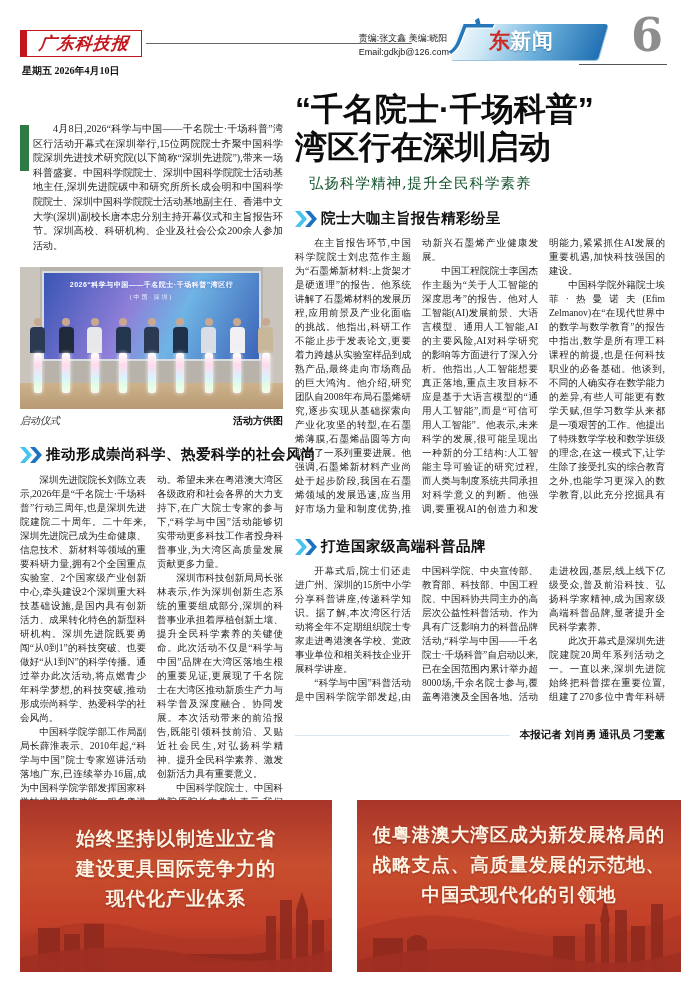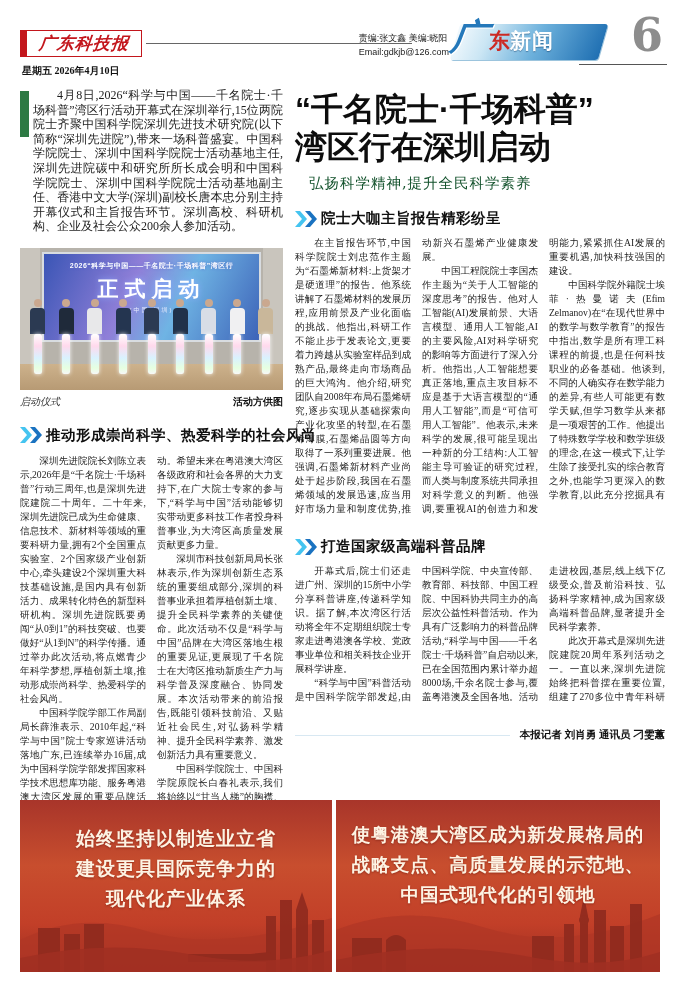--- a/index.html
+++ b/index.html
@@ -46,21 +46,21 @@
   .page-num-rule { position:absolute; right:0; top:42px; width:88px; height:1px; background:#555; }
 
   
   .main { position:absolute; top:88px; left:20px; right:16px; display:flex; gap:12px; }
   .col-left { width:263px; flex:none; }
   .col-right { flex:1; min-width:0; }
 
   
   .lead-wrap { position:relative; padding-left:13px; }
   .green-bar { position:absolute; left:0; top:3px; width:9px; height:46px; background:#2d7a44; }
-  .lead-text { font-size:12px; line-height:14.6px; text-align:justify; text-indent:2em; color:#1c1c1c; }
+  .lead-text { font-size:10px; line-height:14.6px; text-align:justify; text-indent:2em; color:#1c1c1c;margin-top:34px; }
 
   
   .photo { position:relative; margin-top:14px; width:100%; height:142px; background:#b7b3ab; overflow:hidden; }
   .photo-sidewall-l { position:absolute; left:0; top:0; width:20px; height:100%; background:#c9c5bd; }
   .photo-sidewall-r { position:absolute; right:0; top:0; width:20px; height:100%; background:#c9c5bd; }
   .photo-floor { position:absolute; left:0; bottom:0; width:100%; height:26px; background:linear-gradient(180deg,#cdb28c,#b79a74); }
   .screen {
     position:absolute; left:22px; right:22px; top:4px; height:90px;
     background:linear-gradient(115deg,#3a55b5 0%,#8f7fd8 40%,#6fb4e4 62%,#3d63b8 100%);
     border:2px solid #d8dce0; display:flex; flex-direction:column; align-items:center; justify-content:flex-start;
@@ -99,21 +99,21 @@
   .headline-sub { margin-top:8px; margin-left:14px; font-size:14.5px; color:#14532d; font-family:"DejaVu Serif", serif; letter-spacing:1px; }
 
   .sec2-head { margin-top:16px; }
   .sec3-head { margin-top:13px; }
 
   .byline-row { display:flex; align-items:center; margin-top:12px; }
   .byline-rule { flex:1; height:1px; background:#d8e8f2; margin-right:10px; }
   .byline { font-size:10.5px; font-weight:bold; font-family:"Liberation Sans", sans-serif; color:#111; white-space:nowrap; }
 
   
-  .banners { position:absolute; left:20px; top:800px; display:flex; gap:4px; }
+  .banners { position:absolute; left:20px; top:800px; display:flex; gap:25px; }
   .banner {
     position:relative; height:172px; overflow:hidden;
     background:linear-gradient(180deg,#a8352a 0%,#c84e2e 38%,#c23f28 72%,#9c2d22 100%);
     display:flex; align-items:flex-start; justify-content:center;
   }
   .banner-1 { width:312px; }
   .banner-2 { width:324px; }
   .banner-text { position:relative; z-index:3; margin-top:24px; text-align:center;
     font-family:"Liberation Sans", sans-serif; font-weight:900; color:#fdf3e3;
     font-size:19px; line-height:30px; letter-spacing:1px; text-shadow:0 1px 2px rgba(90,10,5,.45); }
@@ -155,21 +155,20 @@
       <div class="lead-wrap" data-interactable="false">
         <div class="green-bar" data-interactable="false"></div>
         <p class="lead-text" data-interactable="false">4月8日,2026“科学与中国——千名院士·千场科普”湾区行活动开幕式在深圳举行,15位两院院士齐聚中国科学院深圳先进技术研究院(以下简称“深圳先进院”),带来一场科普盛宴。中国科学院院士、深圳中国科学院院士活动基地主任,深圳先进院碳中和研究所所长成会明和中国科学院院士、深圳中国科学院院士活动基地副主任、香港中文大学(深圳)副校长唐本忠分别主持开幕仪式和主旨报告环节。深圳高校、科研机构、企业及社会公众200余人参加活动。</p>
       </div>
 
       <figure class="photo" data-interactable="false">
         <div class="photo-sidewall-l" data-interactable="false"></div>
         <div class="photo-sidewall-r" data-interactable="false"></div>
         <div class="screen" data-interactable="false">
           <div class="screen-title" data-interactable="false">2026“科学与中国——千名院士·千场科普”湾区行</div>
-          <div class="screen-main" data-interactable="false">正式启动</div>
           <div class="screen-sub" data-interactable="false">(中国·深圳)</div>
         </div>
         <div class="photo-floor" data-interactable="false"></div>
         <div class="people" id="people-row" data-interactable="false">
             <div class="person" data-interactable="false">
               <div class="head"></div>
               <div class="torso" style="background:#2b3a52"></div>
               <div class="pillar"></div>
             </div>
             <div class="person" data-interactable="false">
@@ -220,21 +219,21 @@
       </div>
 
       <div class="sec-head" style="margin-top:17px;" data-interactable="false">
         <svg class="chevrons" data-interactable="false" width="26" height="16" viewBox="0 0 26 16">
           <polygon points="0,0 7,8 0,16 5,16 12,8 5,0" fill="#45c4f0"></polygon>
           <polygon points="10,0 17,8 10,16 15,16 22,8 15,0" fill="#1a72c0"></polygon>
         </svg>
         <span class="title" data-interactable="false">推动形成崇尚科学、热爱科学的社会风尚</span>
       </div>
       <div class="textcols cols2" data-interactable="false">
-        <p data-interactable="false">深圳先进院院长刘陈立表示,2026年是“千名院士·千场科普”行动三周年,也是深圳先进院建院二十周年。二十年来,深圳先进院已成为生命健康、信息技术、新材料等领域的重要科研力量,拥有2个全国重点实验室、2个国家级产业创新中心,牵头建设2个深圳重大科技基础设施,是国内具有创新活力、成果转化特色的新型科研机构。深圳先进院既要勇闯“从0到1”的科技突破、也要做好“从1到N”的科学传播。通过举办此次活动,将点燃青少年科学梦想,厚植创新土壤,推动形成崇尚科学、热爱科学的社会风尚。</p>
+        <p data-interactable="false">深圳先进院院长刘陈立表示,2026年是“千名院士·千场科普”行动三周年,也是深圳先进院建院二十周年。二十年来,深圳先进院已成为生命健康、信息技术、新材料等领域的重要科研力量,拥有2个全国重点实验室、2个国家级产业创新中心,牵头建设2个深圳重大科技基础设施,是国内具有创新活力、成果转化特色的新型科研机构。深圳先进院既要勇闯“从0到1”的科技突破、也要做好“从1到N”的科学传播。通过举办此次活动,将点燃青少年科学梦想,的科技突破,推动形成崇尚科学、热爱科学的社会风尚。</p>
         <p data-interactable="false">中国科学院学部工作局副局长薛淮表示、2010年起,“科学与中国”院士专家巡讲活动落地广东,已连续举办16届,成为中国科学院学部发挥国家科学技术思想库功能、服务粤港澳大湾区发展的重要品牌活动。希望未来在粤港澳大湾区各级政府和社会各界的大力支持下,在广大院士专家的参与下,“科学与中国”活动能够切实带动更多科技工作者投身科普事业,为大湾区高质量发展贡献更多力量。</p>
         <p data-interactable="false">深圳市科技创新局局长张林表示,作为深圳创新生态系统的重要组成部分,深圳的科普事业承担着厚植创新土壤、提升全民科学素养的关键使命。此次活动不仅是“科学与中国”品牌在大湾区落地生根的重要见证,更展现了千名院士在大湾区推动新质生产力与科学普及深度融合、协同发展。本次活动带来的前沿报告,既能引领科技前沿、又贴近社会民生,对弘扬科学精神、提升全民科学素养、激发创新活力具有重要意义。</p>
         <p data-interactable="false">中国科学院院士、中国科学院原院长白春礼表示,我们将始终以“甘当人梯”的胸襟、托举更多青年才俊勇攀高峰。愿以此次活动为新起点,深化粤港澳科普协同,让科学精神浸润湾区肌理,让创新基因融入青春血脉,为全民科学素养提升注入源头活水,为实现高水平科技自立自强、建设世界科技强国汇聚磅礴力量。</p>
       </div>
     </div>
 
     <div class="col-right" data-interactable="false">
 
       <div class="headline" data-interactable="false">
         <div class="headline-line" data-interactable="false">“千名院士·千场科普”</div>

